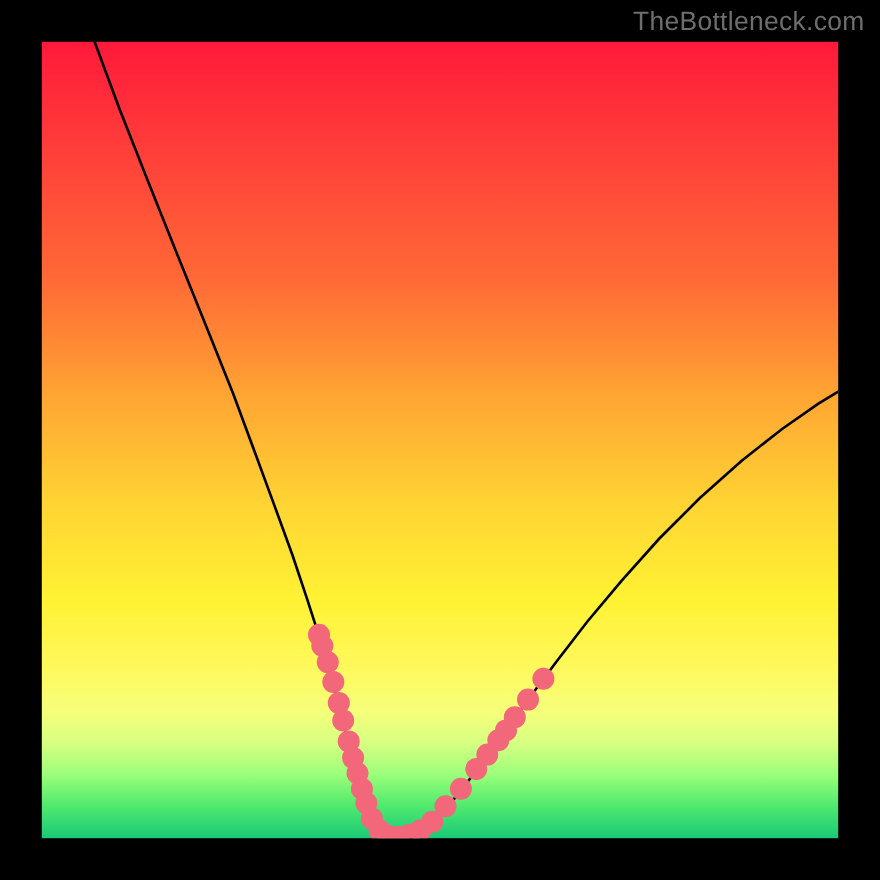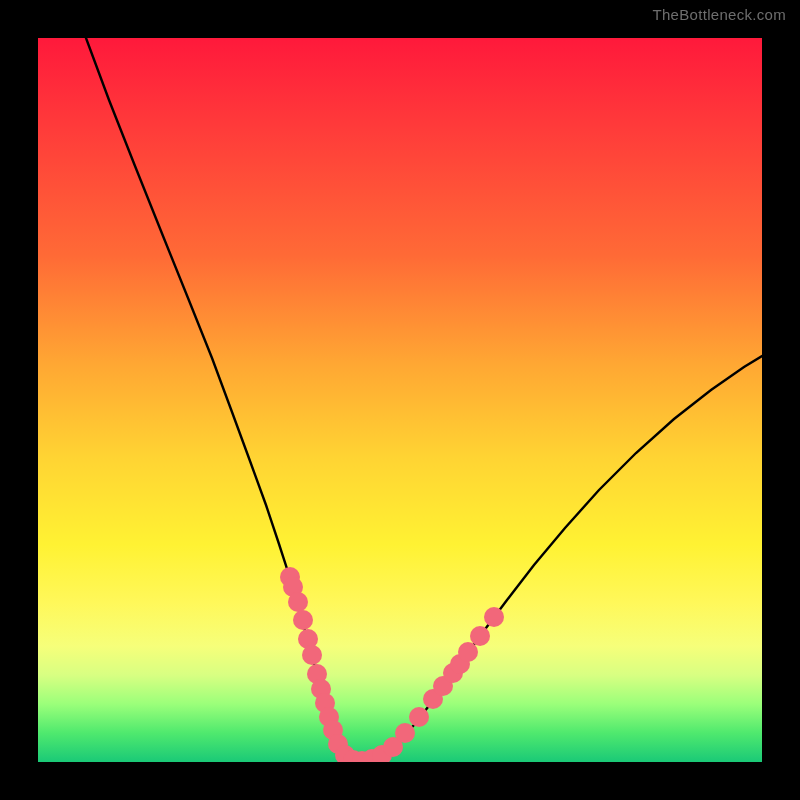--- a/index.html
+++ b/index.html
@@ -35,21 +35,21 @@
       #d8ff82 88%,
       #9bff7a 92%,
       #4fe96e 96%,
       #1ac977 100%);
   }
   .attribution {
     position: absolute;
     top: 6px;
     right: 14px;
     color: #6e6e6e;
-    font-size: 15px;
+    font-size: 24px;
     font-weight: 500;
     letter-spacing: 0.3px;
   }
   svg.curve {
     position: absolute;
     left: 0;
     top: 0;
     width: 724px;
     height: 724px;
   }

